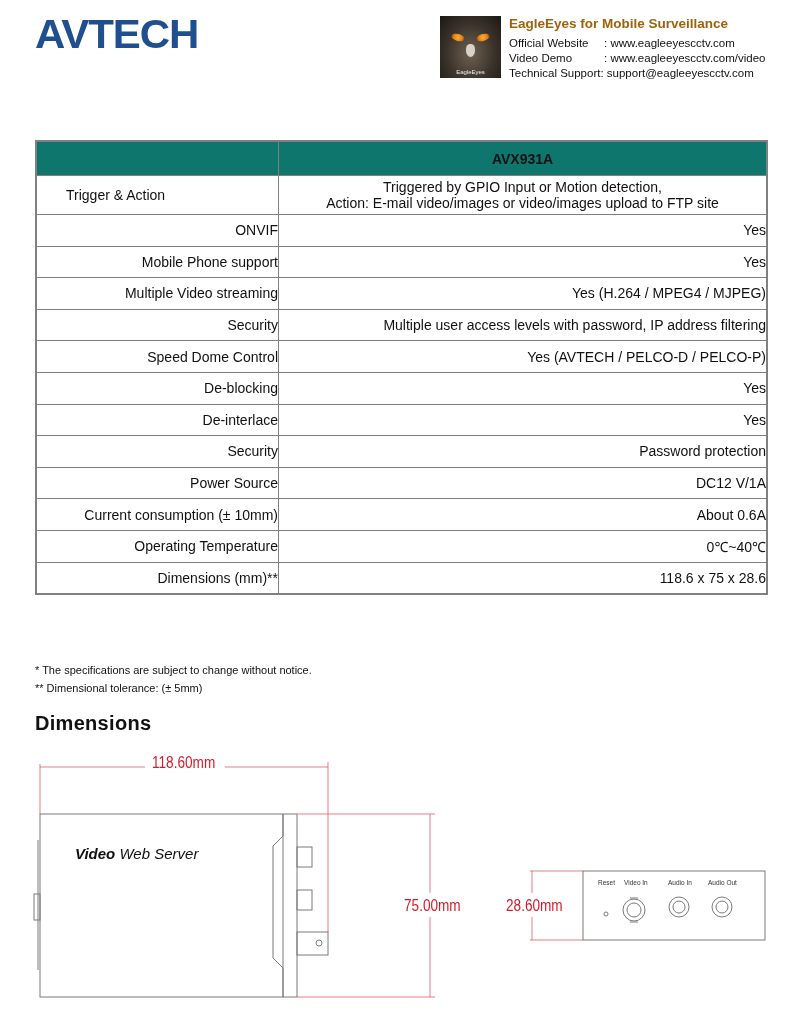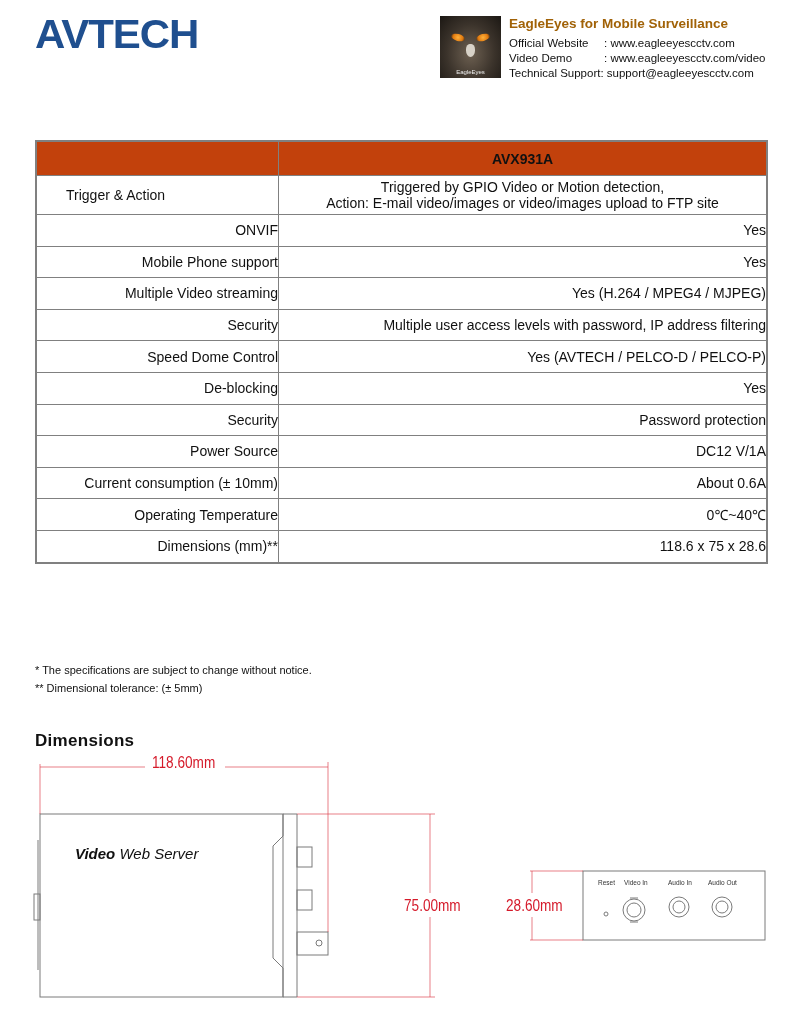--- a/index.html
+++ b/index.html
@@ -23,29 +23,29 @@
   .owl .caption { position: absolute; bottom: 3px; width: 100%; text-align: center;
                   font-size: 6px; color: #eee; }
   .promo-title { position: absolute; left: 69px; top: 0; white-space: nowrap;
                  font-weight: bold; font-size: 13.5px; color: #a16207; }
   .promo-line { position: absolute; left: 69px; white-space: nowrap; font-size: 11.5px; color: #111; }
   .promo-line .k { display: inline-block; width: 95px; }
 
   table.spec { position: absolute; left: 35px; top: 140px; width: 733px;
                border-collapse: collapse; border: 2px solid #808080; font-size: 14px; }
   table.spec td, table.spec th { border: 1px solid #808080; padding: 0; }
-  table.spec th { background: #c2410c; height: 33px; font-weight: bold; font-size: 14px; }
+  table.spec th { background: #0f766e; height: 33px; font-weight: bold; font-size: 14px; }
   table.spec td.k { width: 212px; padding-left: 29px; text-align: left; }
   table.spec td.v { text-align: center; }
   table.spec tr.r td { height: 30.6px; text-align: right; }
   table.spec tr.tall td { height: 38px; line-height: 16px; margin-top: 36px; }
 
   .notes { position: absolute; left: 35px; top: 661px; font-size: 11px; line-height: 18px; }
 
-  .section { position: absolute; left: 35px; top: 712px; font-size: 17px; font-weight: 900; letter-spacing: 0.3px; margin-top: 19px; }
+  .section { position: absolute; left: 35px; top: 712px; font-size: 20px; font-weight: 900; letter-spacing: 0.3px; }
   .dim-lbl { position: absolute; font-size: 16px; color: #d51a2a; font-family: "Liberation Sans Narrow", "Liberation Sans", sans-serif; transform: scaleX(0.85); transform-origin: left; white-space: nowrap; }
   .device-lbl { position: absolute; left: 75px; top: 845px; font-size: 15px; white-space: nowrap; font-style: italic; }
   .device-lbl b { font-weight: 900; }
   .port-lbl { position: absolute; font-size: 6.5px; color: #333; white-space: nowrap; }
 </style>
 </head>
 <body>
 
 <div class="logo">AVTECH</div>
 
@@ -70,21 +70,21 @@
 
 <table class="spec">
   <tbody>
       <tr>
     <th style="width:241px"></th>
     <th>AVX931A</th>
   </tr>
   <tr class="tall">
     <td class="k">Trigger &amp; Action</td>
     <td class="v">
-      <div>Triggered by GPIO Video or Motion detection,</div>
+      <div>Triggered by GPIO Input or Motion detection,</div>
       <div>Action: E-mail video/images or video/images upload to FTP site</div>
     </td>
   </tr>
   <tr class="r">
         <td class="k">ONVIF</td>
         <td class="v">Yes</td>
       </tr>
   <tr class="r">
         <td class="k">Mobile Phone support</td>
         <td class="v">Yes</td>
@@ -96,20 +96,24 @@
   <tr class="r">
         <td class="k">Security</td>
         <td class="v">Multiple user access levels with password, IP address filtering</td>
       </tr>
   <tr class="r">
         <td class="k">Speed Dome Control</td>
         <td class="v">Yes (AVTECH / PELCO-D / PELCO-P)</td>
       </tr>
   <tr class="r">
         <td class="k">De-blocking</td>
+        <td class="v">Yes</td>
+      </tr>
+  <tr class="r">
+        <td class="k">De-interlace</td>
         <td class="v">Yes</td>
       </tr>
   <tr class="r">
         <td class="k">Security</td>
         <td class="v">Password protection</td>
       </tr>
   <tr class="r">
         <td class="k">Power Source</td>
         <td class="v">DC12 V/1A</td>
       </tr>

